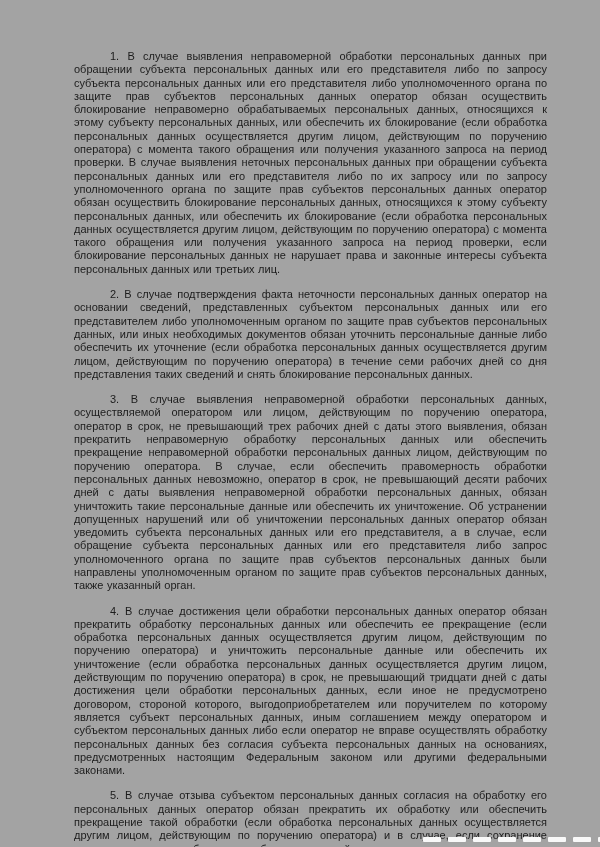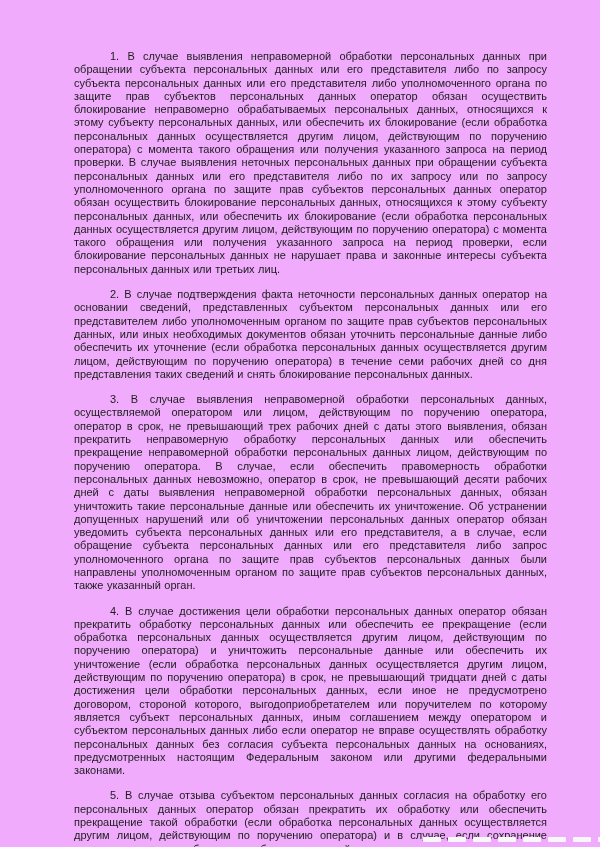--- a/index.html
+++ b/index.html
@@ -4,21 +4,21 @@
 <style>
   html, body {
     margin: 0;
     padding: 0;
     background: #ffffff;
   }
   .page {
     position: relative;
     width: 600px;
     height: 847px;
-    background: #f0abfc;
+    background: #a3a3a3;
     overflow: hidden;
     font-family: "Liberation Sans", "DejaVu Sans", sans-serif;
   }
   .text-block {
     position: absolute;
     left: 74px;
     top: 50px;
     width: 473px;
     color: #1c1c1c;
     font-size: 11px;

